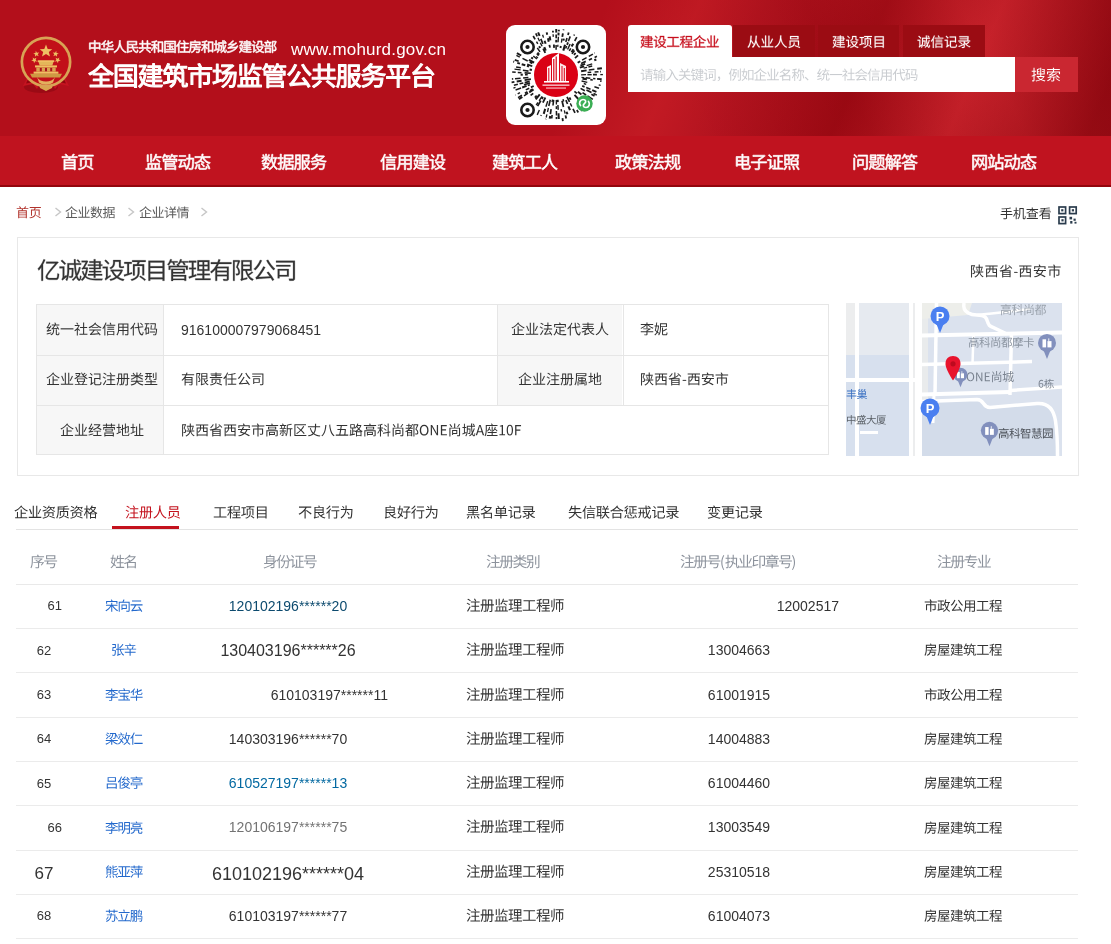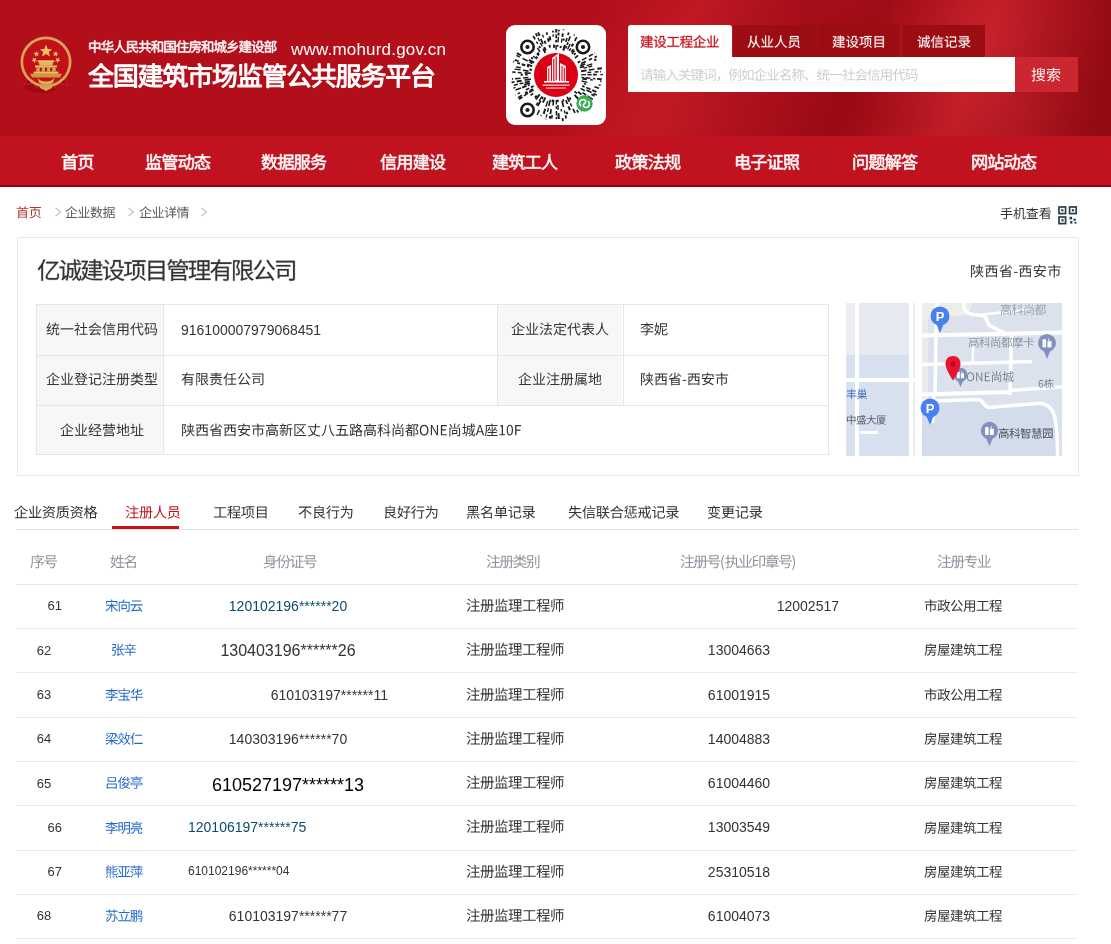--- a/index.html
+++ b/index.html
@@ -1213,21 +1213,21 @@
   </svg>
 <div class="abs" style="left:16px;top:760.9px;width:1061.5px;height:1px;background:#ebebeb"></div>
 <div class="abs" style="left:26px;top:775.6px;width:36px;text-align:center;font-size:13px;color:#333">65</div>
 <svg class="run" style="left:104.9px;top:774.2px" width="37.2" height="18.2" viewBox="0 0 37.2 18.2">
     <g transform="translate(0,13.8) scale(0.013500,-0.013500)" fill="#2268cc">
       <use href="#g5415" x="0"></use>
       <use href="#g4FCA" x="919"></use>
       <use href="#g4EAD" x="1837"></use>
     </g>
   </svg>
-<div class="abs" style="left:188px;top:775.1px;width:200px;text-align:center;font-size:18px;color:#000000">610527197******13</div>
+<div class="abs" style="left:188px;top:775.1px;width:200px;text-align:center;font-size:14px;color:#0369a1">610527197******13</div>
 <svg class="run" style="left:465.5px;top:773.2px" width="98.0" height="19.6" viewBox="0 0 98.0 19.6">
     <g transform="translate(0,14.8) scale(0.014500,-0.014500)" fill="#333333">
       <use href="#g6CE8" x="0"></use>
       <use href="#g518C" x="966"></use>
       <use href="#g76D1" x="1931"></use>
       <use href="#g7406" x="2897"></use>
       <use href="#g5DE5" x="3862"></use>
       <use href="#g7A0B" x="4828"></use>
       <use href="#g5E08" x="5793"></use>
     </g>
@@ -1245,21 +1245,21 @@
   </svg>
 <div class="abs" style="left:16px;top:805.2px;width:1061.5px;height:1px;background:#ebebeb"></div>
 <div class="abs" style="left:26px;top:819.8px;width:36px;text-align:right;font-size:13px;color:#333">66</div>
 <svg class="run" style="left:104.9px;top:818.5px" width="37.2" height="18.2" viewBox="0 0 37.2 18.2">
     <g transform="translate(0,13.8) scale(0.013500,-0.013500)" fill="#2268cc">
       <use href="#g674E" x="0"></use>
       <use href="#g660E" x="919"></use>
       <use href="#g4EAE" x="1837"></use>
     </g>
   </svg>
-<div class="abs" style="left:188px;top:819.3px;width:200px;font-size:14px;color:#0c4a6e">120106197******75</div>
+<div class="abs" style="left:188px;top:819.3px;width:200px;text-align:center;font-size:14px;color:#737373">120106197******75</div>
 <svg class="run" style="left:465.5px;top:817.4px" width="98.0" height="19.6" viewBox="0 0 98.0 19.6">
     <g transform="translate(0,14.8) scale(0.014500,-0.014500)" fill="#333333">
       <use href="#g6CE8" x="0"></use>
       <use href="#g518C" x="966"></use>
       <use href="#g76D1" x="1931"></use>
       <use href="#g7406" x="2897"></use>
       <use href="#g5DE5" x="3862"></use>
       <use href="#g7A0B" x="4828"></use>
       <use href="#g5E08" x="5793"></use>
     </g>
@@ -1269,29 +1269,29 @@
     <g transform="translate(0,13.8) scale(0.013500,-0.013500)" fill="#333333">
       <use href="#g623F" x="0"></use>
       <use href="#g5C4B" x="963"></use>
       <use href="#g5EFA" x="1926"></use>
       <use href="#g7B51" x="2889"></use>
       <use href="#g5DE5" x="3852"></use>
       <use href="#g7A0B" x="4815"></use>
     </g>
   </svg>
 <div class="abs" style="left:16px;top:849.5px;width:1061.5px;height:1px;background:#ebebeb"></div>
-<div class="abs" style="left:26px;top:864.1px;width:36px;text-align:right;font-size:13px;color:#333">67</div>
+<div class="abs" style="left:26px;top:864.1px;width:36px;text-align:center;font-size:17px;color:#333">67</div>
 <svg class="run" style="left:104.9px;top:862.7px" width="37.2" height="18.2" viewBox="0 0 37.2 18.2">
     <g transform="translate(0,13.8) scale(0.013500,-0.013500)" fill="#2268cc">
       <use href="#g718A" x="0"></use>
       <use href="#g4E9A" x="919"></use>
       <use href="#g840D" x="1837"></use>
     </g>
   </svg>
-<div class="abs" style="left:188px;top:863.6px;width:200px;font-size:12px;color:#333">610102196******04</div>
+<div class="abs" style="left:188px;top:863.6px;width:200px;text-align:center;font-size:18px;color:#333">610102196******04</div>
 <svg class="run" style="left:465.5px;top:861.7px" width="98.0" height="19.6" viewBox="0 0 98.0 19.6">
     <g transform="translate(0,14.8) scale(0.014500,-0.014500)" fill="#333333">
       <use href="#g6CE8" x="0"></use>
       <use href="#g518C" x="966"></use>
       <use href="#g76D1" x="1931"></use>
       <use href="#g7406" x="2897"></use>
       <use href="#g5DE5" x="3862"></use>
       <use href="#g7A0B" x="4828"></use>
       <use href="#g5E08" x="5793"></use>
     </g>

